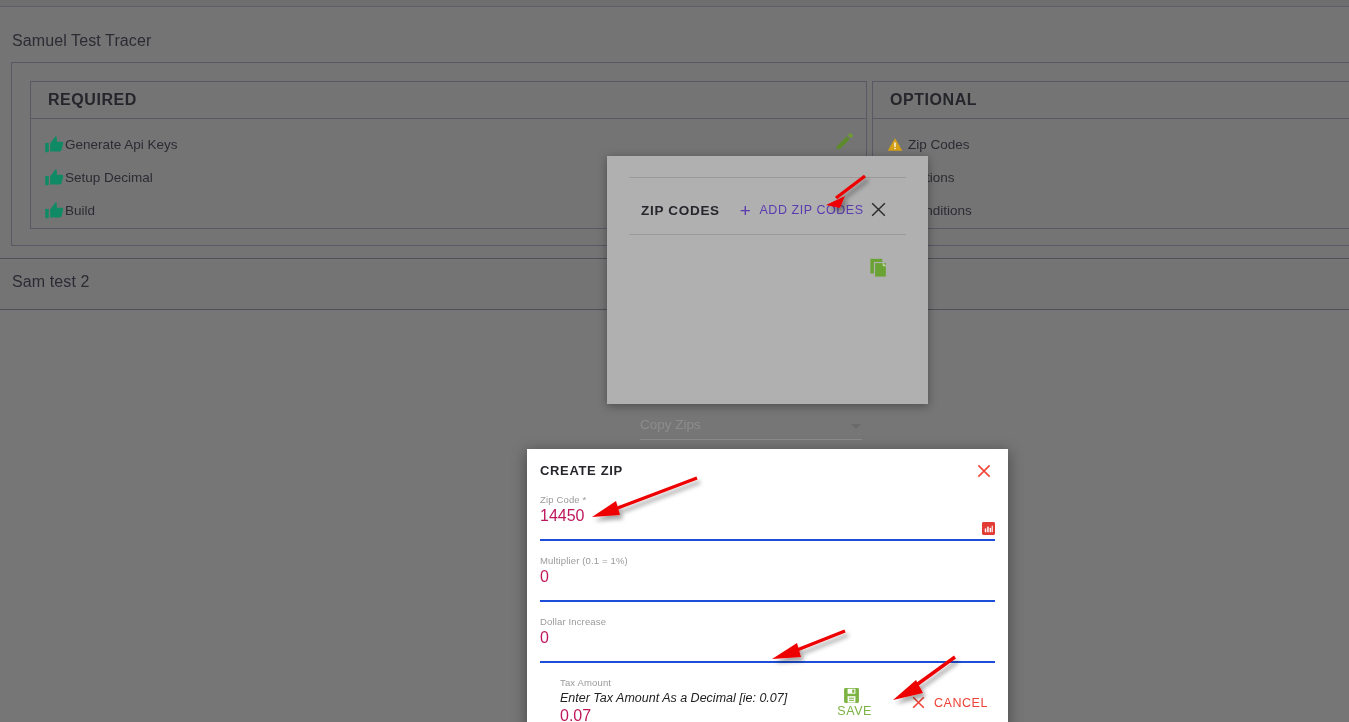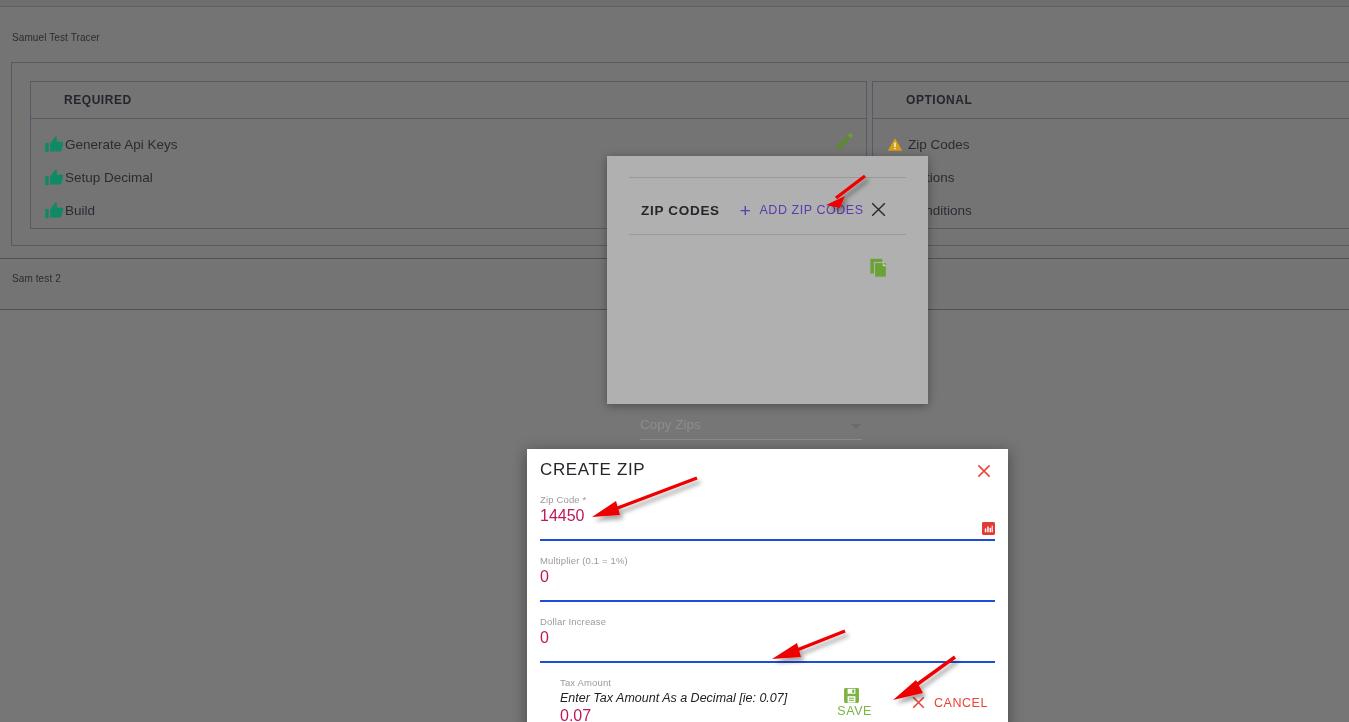--- a/index.html
+++ b/index.html
@@ -35,21 +35,21 @@
     width: 1349px;
     background: #747474;
   }
 
   .acc-1 { top: 8px; height: 251px; border-bottom: 1px solid #4f4f57; }
   .acc-2 { top: 260px; height: 50px; border-bottom: 1px solid #4f4f57; }
 
   .acc-title {
     position: absolute;
     left: 12px;
-    font-size: 10px;
+    font-size: 16px;
     color: #2b2b33;
     letter-spacing: .1px;
     white-space: nowrap;
   }
   .acc-1 .acc-title { top: 24px; }
   .acc-2 .acc-title { top: 13px; }
 
   
   .card-outer {
     position: absolute;
@@ -70,25 +70,24 @@
   .col-optional { left: 860px; width: 520px; }
 
   .col-head {
     height: 37px;
     border-bottom: 1px solid #595966;
     display: flex;
     align-items: center;
     padding-left: 17px;
   }
   .col-head-label {
-    font-size: 12px;
+    font-size: 16px;
     font-weight: bold;
     color: #25252c;
     letter-spacing: .55px;
-    margin-left: 16px;
   }
 
   .col-body { padding: 9px 0 12px 14px; }
 
   .task-row {
     display: flex;
     align-items: center;
     height: 33px;
   }
   .task-label {
@@ -207,21 +206,21 @@
     box-shadow: 0 3px 14px rgba(0,0,0,.42);
     z-index: 40;
     padding: 0 13px;
   }
   .cz-header {
     position: relative;
     height: 42px;
     display: flex; align-items: center;
   }
   .cz-title {
-    font-size: 17px; font-weight: normal;
+    font-size: 13px; font-weight: bold;
     color: #26262c; letter-spacing: .65px;
   }
   .cz-close {
     position: absolute;
     right: 0; top: 11px;
     width: 22px; height: 22px;
     display: flex; align-items: center; justify-content: center;
     cursor: pointer;
   }
 

